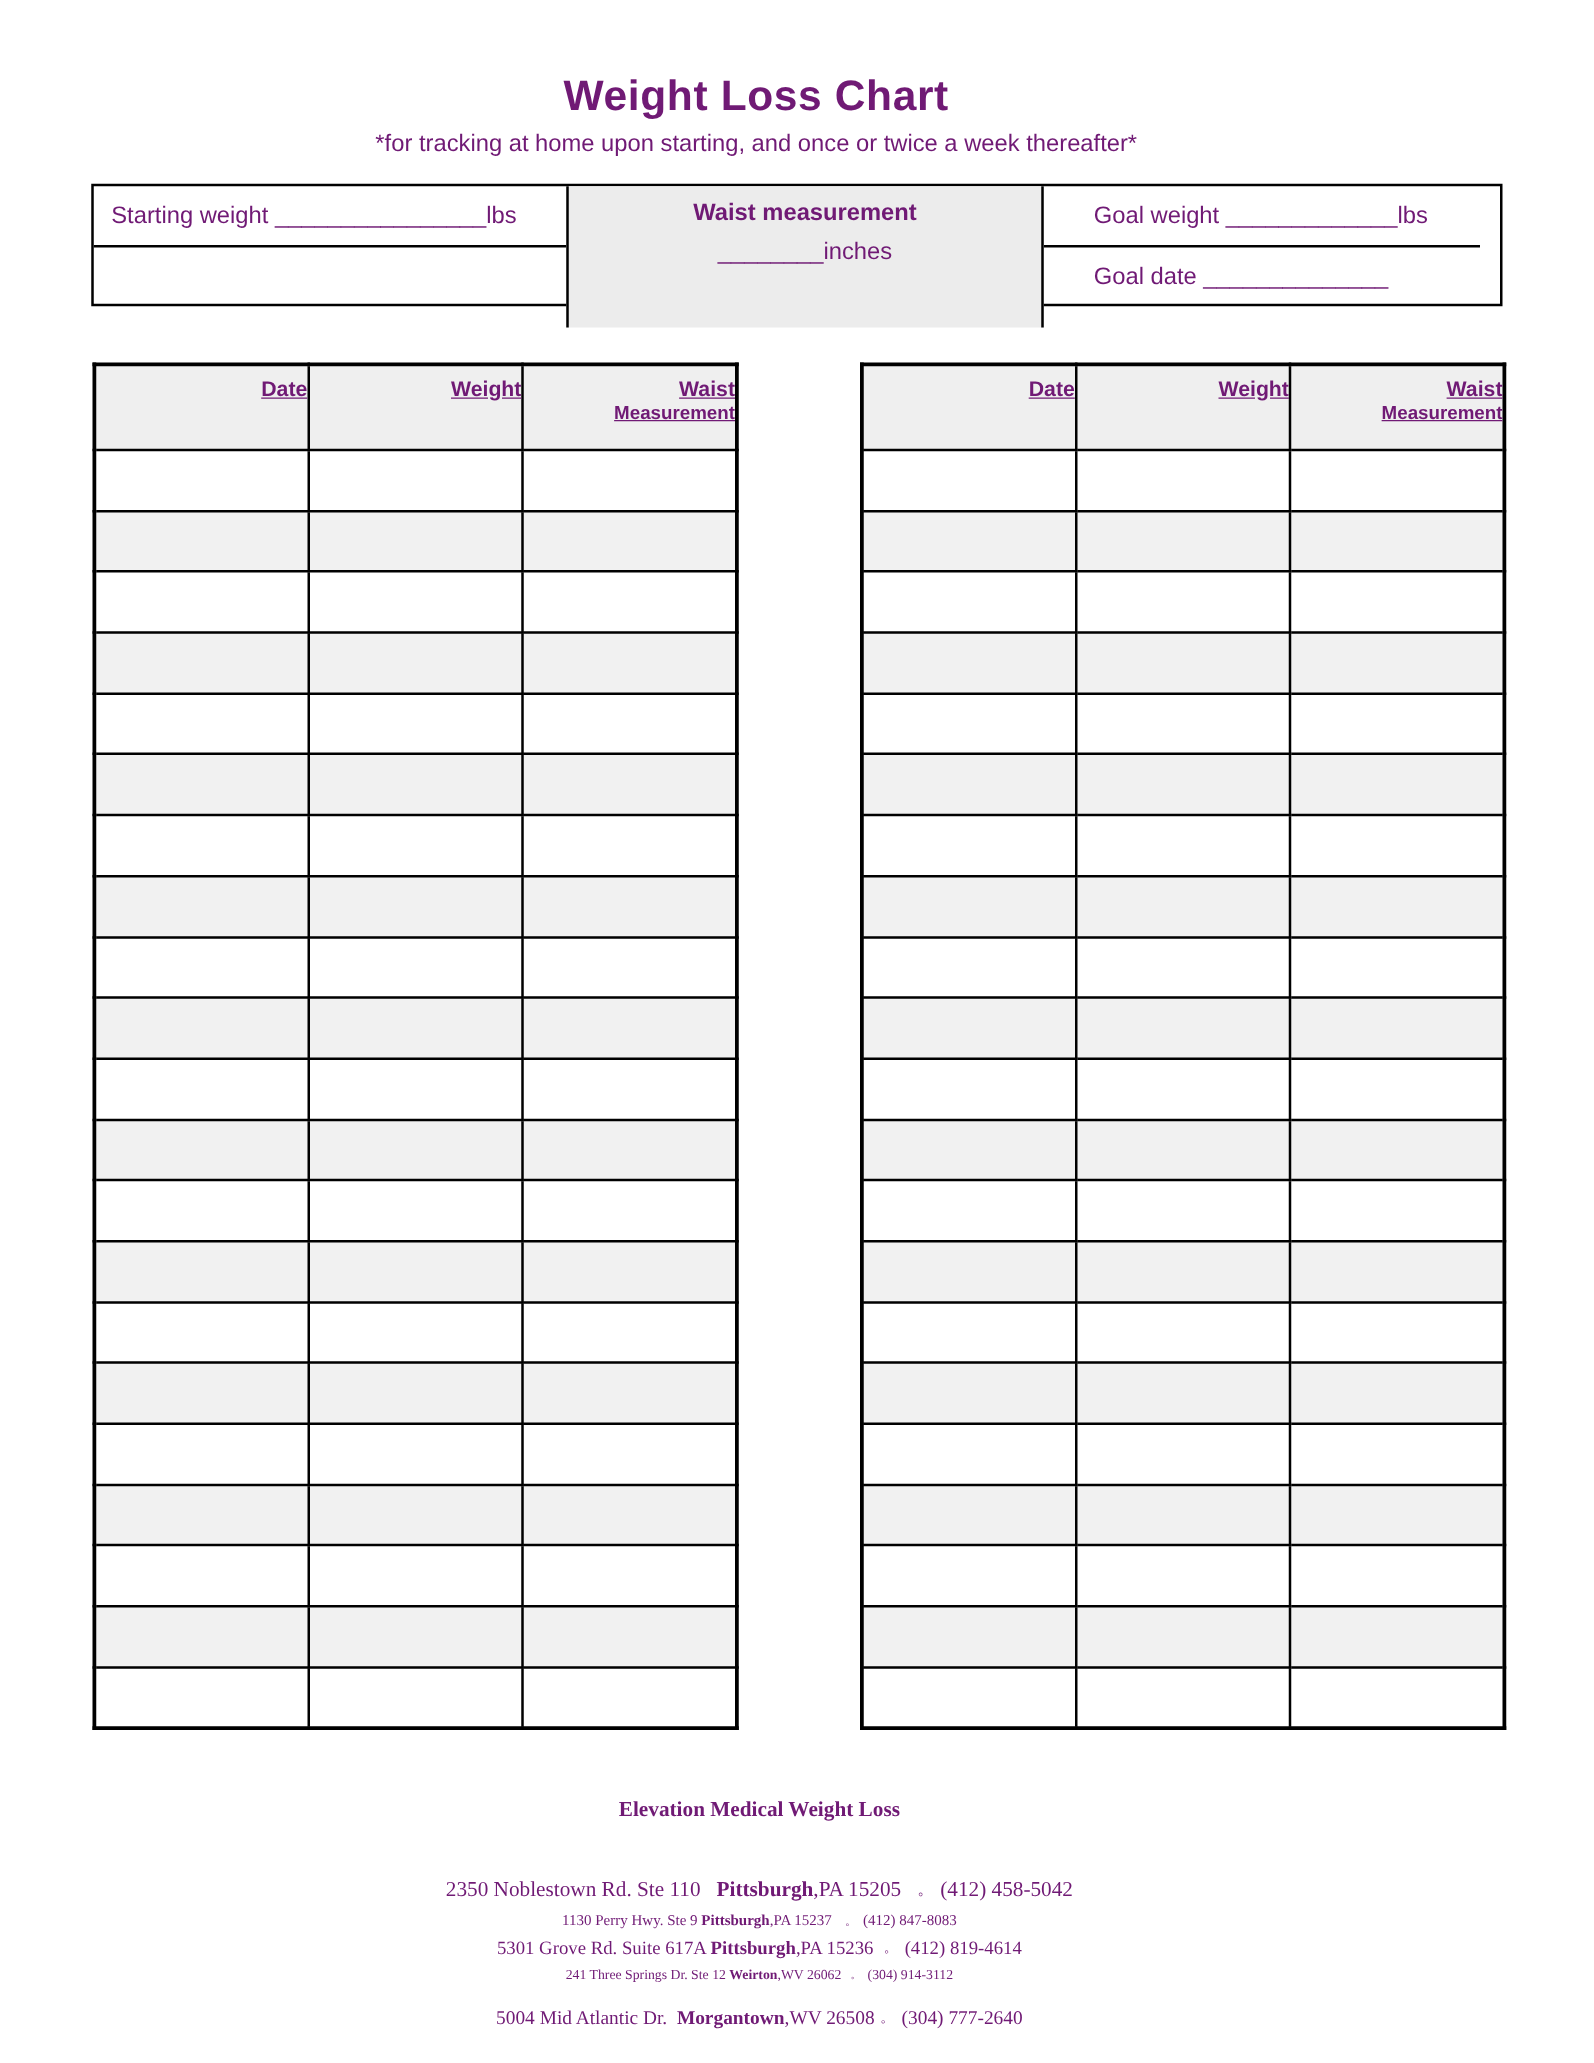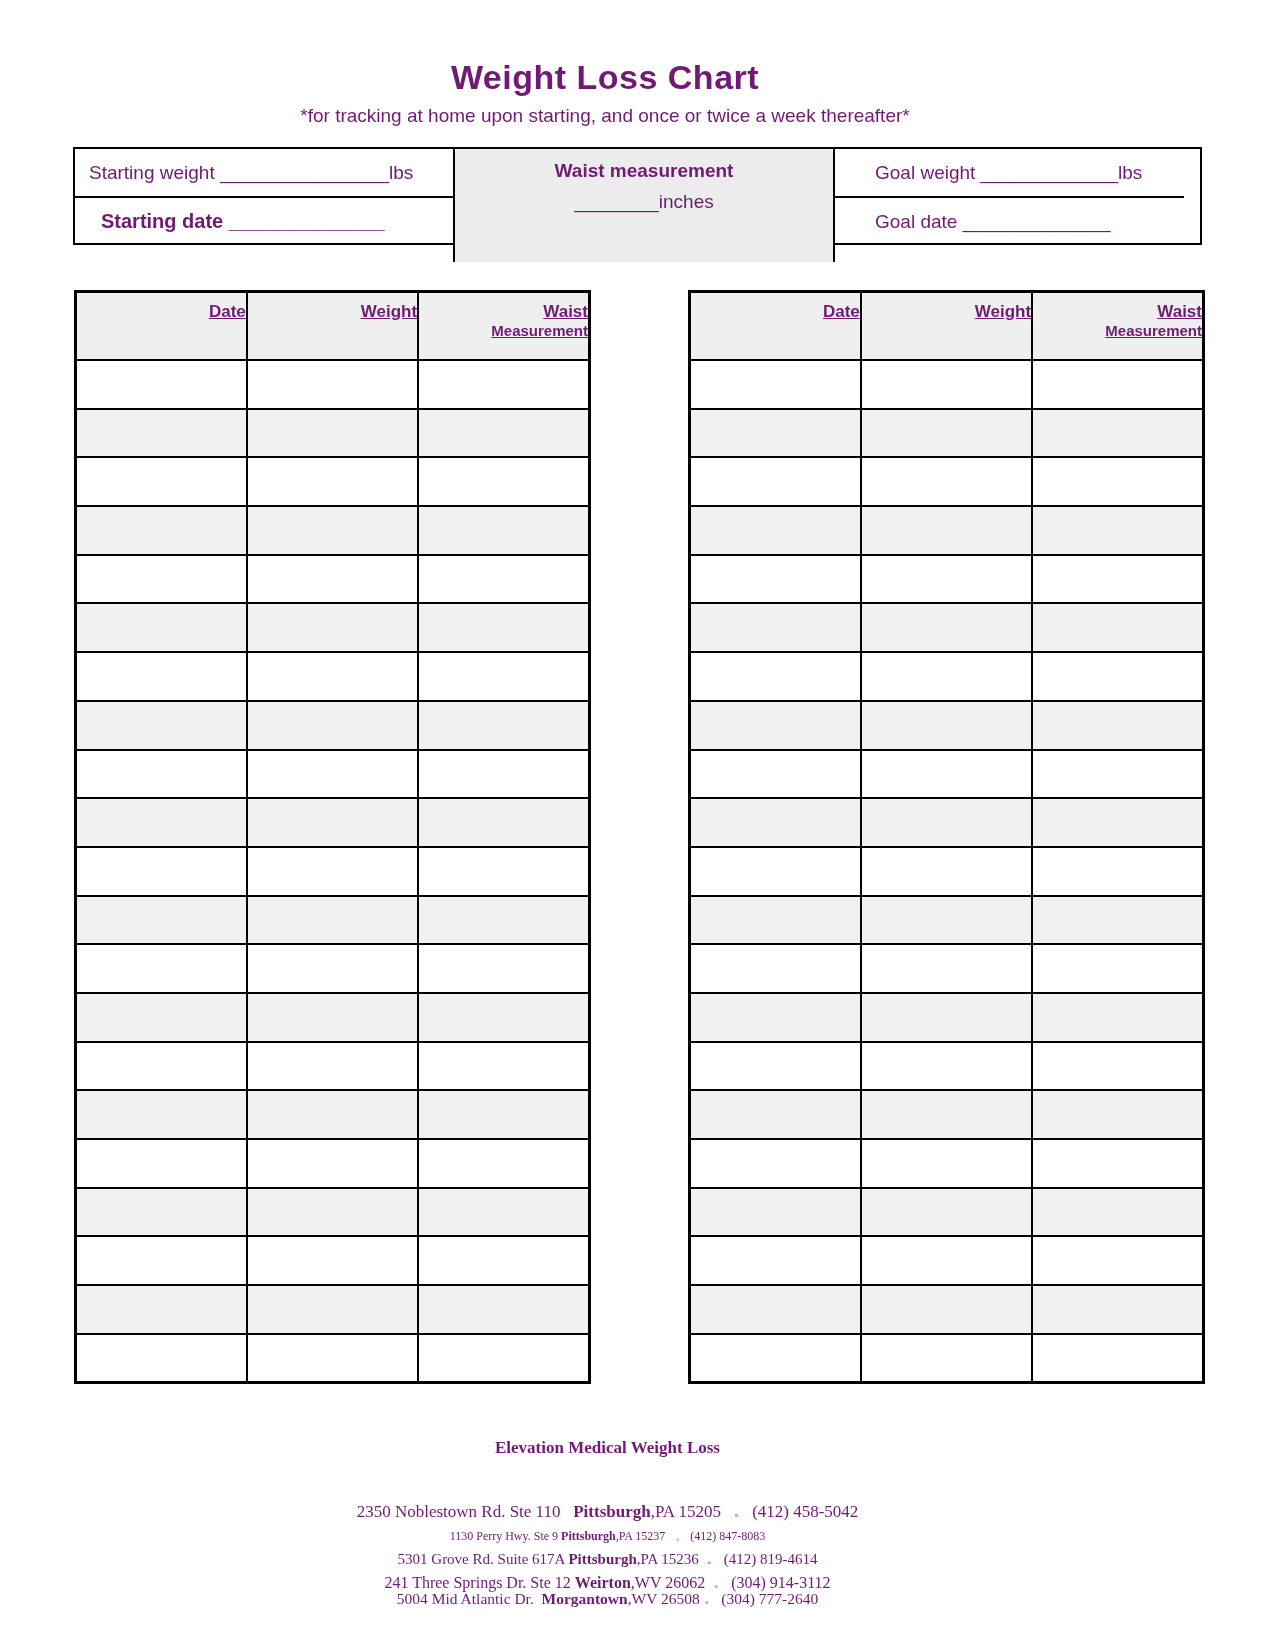--- a/index.html
+++ b/index.html
@@ -109,37 +109,36 @@
   .f-line .sep {
     display: inline-block;
     font-size: 0.7em;
     position: relative;
     top: 2px;
     padding: 0 5px;
   }
   .f-line:nth-child(1) { font-size: 17px;   margin-bottom: 10px; }
   .f-line:nth-child(2) { font-size: 12px;   margin-bottom: 10px; }
   .f-line:nth-child(3) { font-size: 15px;   margin-bottom: 8px; }
-  .f-line:nth-child(4) { font-size: 16px; margin-bottom: 0; }
+  .f-line:nth-child(4) { font-size: 11px; margin-bottom: 21px; }
   .f-line:nth-child(5) { font-size: 15.5px; }
 </style>
 </head>
 <body>
 
 <div class="page">
 
   <div class="title-wrap">
     <h1 class="doc-title">Weight Loss Chart</h1>
     <p class="doc-subtitle">*for tracking at home upon starting, and once or twice a week thereafter*</p>
   </div>
 
   <div class="summary-box">
     <div class="sb-col sb-left">
       <div class="sb-row first">Starting weight ________________lbs</div>
-      <div class="sb-row second">Starting date ______________</div>
     </div>
     <div class="sb-col sb-mid">
       <div class="wm-title">Waist measurement</div>
       <div class="wm-inches">________inches</div>
     </div>
     <div class="sb-col sb-right">
       <div class="sb-row first">Goal weight _____________lbs</div>
       <div class="sb-row">Goal date ______________</div>
     </div>
   </div>

